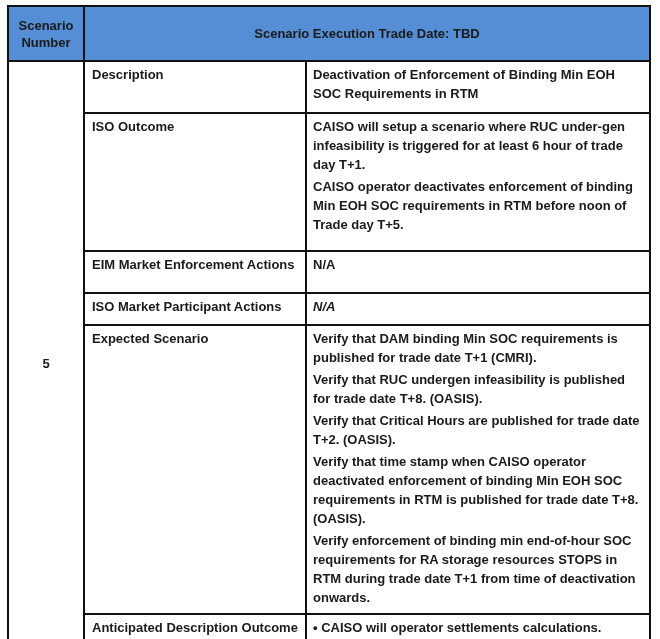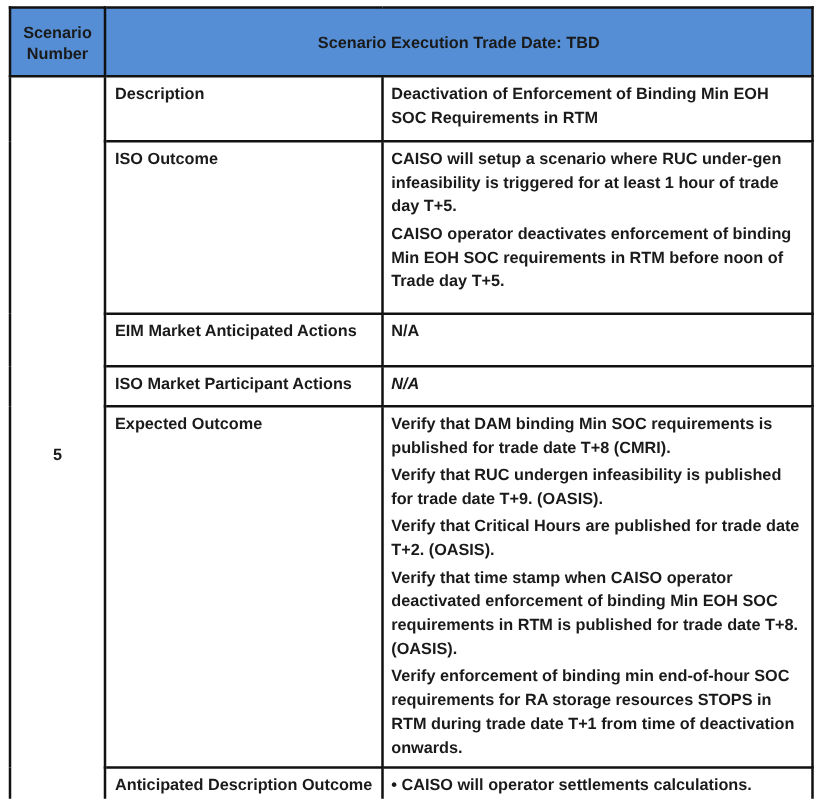--- a/index.html
+++ b/index.html
@@ -27,37 +27,37 @@
   <tr>
     <td class="num" rowspan="6">5</td>
     <td class="label" style="height:44px">Description</td>
     <td class="val">
       <p>Deactivation of Enforcement of Binding Min EOH SOC Requirements in RTM</p>
     </td>
   </tr>
   <tr>
     <td class="label" style="height:130px">ISO Outcome</td>
     <td class="val">
-      <p>CAISO will setup a scenario where RUC under-gen infeasibility is triggered for at least 1 hour of trade day T+5.</p>
+      <p>CAISO will setup a scenario where RUC under-gen infeasibility is triggered for at least 6 hour of trade day T+1.</p>
       <p>CAISO operator deactivates enforcement of binding Min EOH SOC requirements in RTM before noon of Trade day T+5.</p>
     </td>
   </tr>
   <tr>
-    <td class="label" style="height:34px">EIM Market Anticipated Actions</td>
+    <td class="label" style="height:34px">EIM Market Enforcement Actions</td>
     <td class="val">N/A</td>
   </tr>
   <tr>
     <td class="label" style="height:24px">ISO Market Participant Actions</td>
     <td class="val it">N/A</td>
   </tr>
   <tr>
-    <td class="label">Expected Outcome</td>
+    <td class="label">Expected Scenario</td>
     <td class="val">
-      <p>Verify that DAM binding Min SOC requirements is published for trade date T+8 (CMRI).</p>
-      <p>Verify that RUC undergen infeasibility is published for trade date T+9.  (OASIS).</p>
+      <p>Verify that DAM binding Min SOC requirements is published for trade date T+1 (CMRI).</p>
+      <p>Verify that RUC undergen infeasibility is published for trade date T+8.  (OASIS).</p>
       <p>Verify that Critical Hours are published for trade date T+2. (OASIS).</p>
       <p>Verify that time stamp when CAISO operator deactivated enforcement of binding Min EOH SOC requirements in RTM is published for trade date T+8. (OASIS).</p>
       <p>Verify enforcement of binding min end-of-hour SOC requirements for RA storage resources STOPS in RTM during trade date T+1 from time of deactivation onwards.</p>
     </td>
   </tr>
   <tr>
     <td class="label">Anticipated Description Outcome</td>
     <td class="val">
       <p>• CAISO will operator settlements calculations.</p>
       <p>• SCs will validate their statements.</p>

